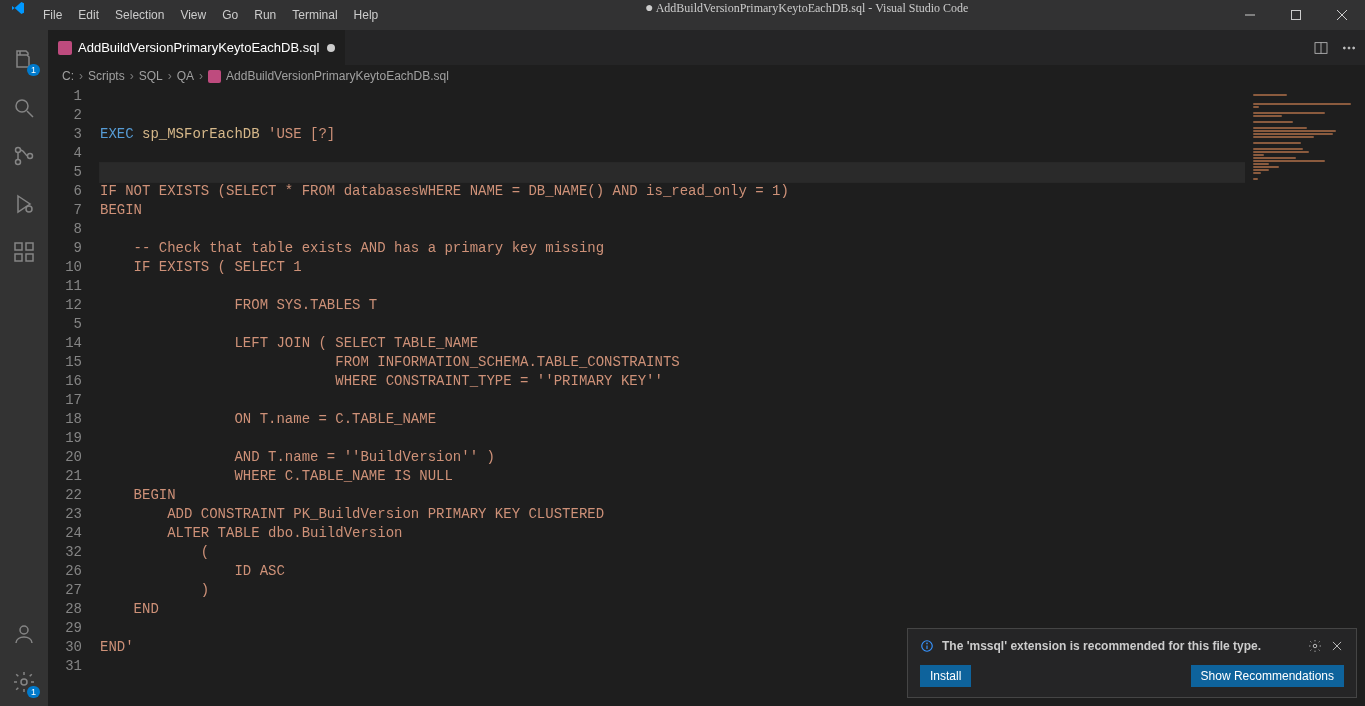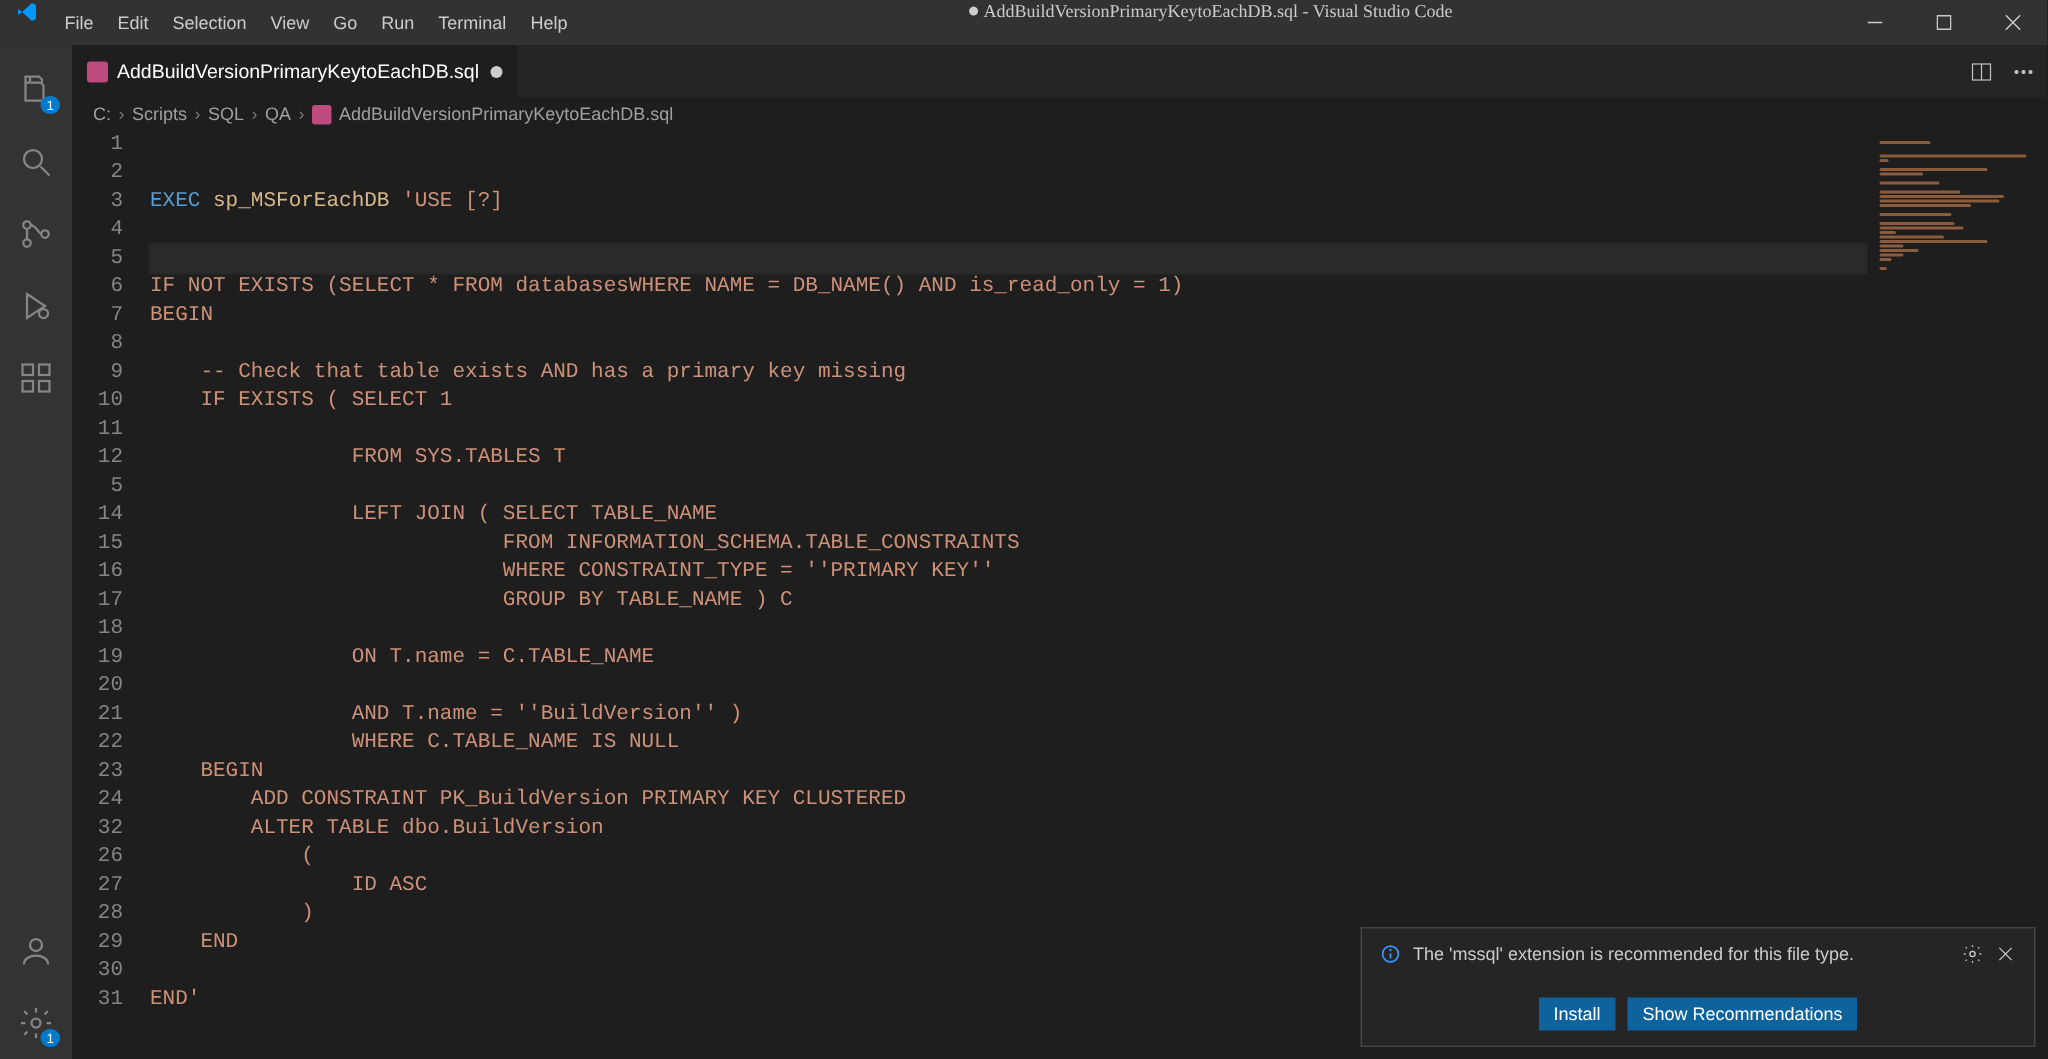--- a/index.html
+++ b/index.html
@@ -65,23 +65,23 @@
 .tok-ident { color:#d6b88a; }
 .minimap { position:absolute; top:57px; right:0; width:120px; height:calc(100% - 57px); background:#1e1e1e; }
 .minimap .mini-line { height:2px; margin:1px 8px; background:#3a3a3a; border-radius:1px; }
 .minimap .mini-region { background:#8b5b3e; }
 .notif {
   position:absolute; right:8px; bottom:8px; width:450px;
   background:#252526; border:1px solid #454545; color:#cccccc;
   padding:10px 12px; font-size:12px;
 }
 .notif .hdr { display:flex; align-items:center; gap:8px; }
-.notif .hdr .msg { flex:1; }
+.notif .hdr .msg { flex:1;font-weight:bold; }
 .notif .hdr svg { width:14px; height:14px; }
-.notif .actions { display:flex; justify-content:center; gap:8px; margin-top:22px; }
+.notif .actions { display:flex; justify-content:space-between; gap:8px; margin-top:12px; }
 .notif .btn { background:#0e639c; color:#fff; padding:4px 10px; font-size:12px; cursor:pointer; border:none; }
 </style>
 </head>
 <body>
 
 <div class="titlebar">
   <div class="vsc-logo">
     <svg viewBox="0 0 24 24">
         <path d="M17 3 L7 12 L17 21 L21 19 L21 5 Z M7 12 L3 15 L3 9 Z" fill="#0098ff"></path>
       </svg>
@@ -252,21 +252,20 @@
           <div class="line"><span class="tok-str">BEGIN</span></div>
           <div class="line"></div>
           <div class="line"><span class="tok-str">    -- Check that table exists AND has a primary key missing</span></div>
           <div class="line"><span class="tok-str">    IF EXISTS ( SELECT 1</span></div>
           <div class="line"></div>
           <div class="line"><span class="tok-str">                FROM SYS.TABLES T</span></div>
           <div class="line"></div>
           <div class="line"><span class="tok-str">                LEFT JOIN ( SELECT TABLE_NAME</span></div>
           <div class="line"><span class="tok-str">                            FROM INFORMATION_SCHEMA.TABLE_CONSTRAINTS</span></div>
           <div class="line"><span class="tok-str">                            WHERE CONSTRAINT_TYPE = ''PRIMARY KEY''</span></div>
-          <div class="line"><span class="tok-str">                            GROUP BY TABLE_NAME ) C</span></div>
           <div class="line"></div>
           <div class="line"><span class="tok-str">                ON T.name = C.TABLE_NAME</span></div>
           <div class="line"></div>
           <div class="line"><span class="tok-str">                AND T.name = ''BuildVersion'' )</span></div>
           <div class="line"><span class="tok-str">                WHERE C.TABLE_NAME IS NULL</span></div>
           <div class="line"><span class="tok-str">    BEGIN</span></div>
           <div class="line"><span class="tok-str">        ADD CONSTRAINT PK_BuildVersion PRIMARY KEY CLUSTERED</span></div>
           <div class="line"><span class="tok-str">        ALTER TABLE dbo.BuildVersion</span></div>
           <div class="line"><span class="tok-str">            (</span></div>
           <div class="line"><span class="tok-str">                ID ASC</span></div>

